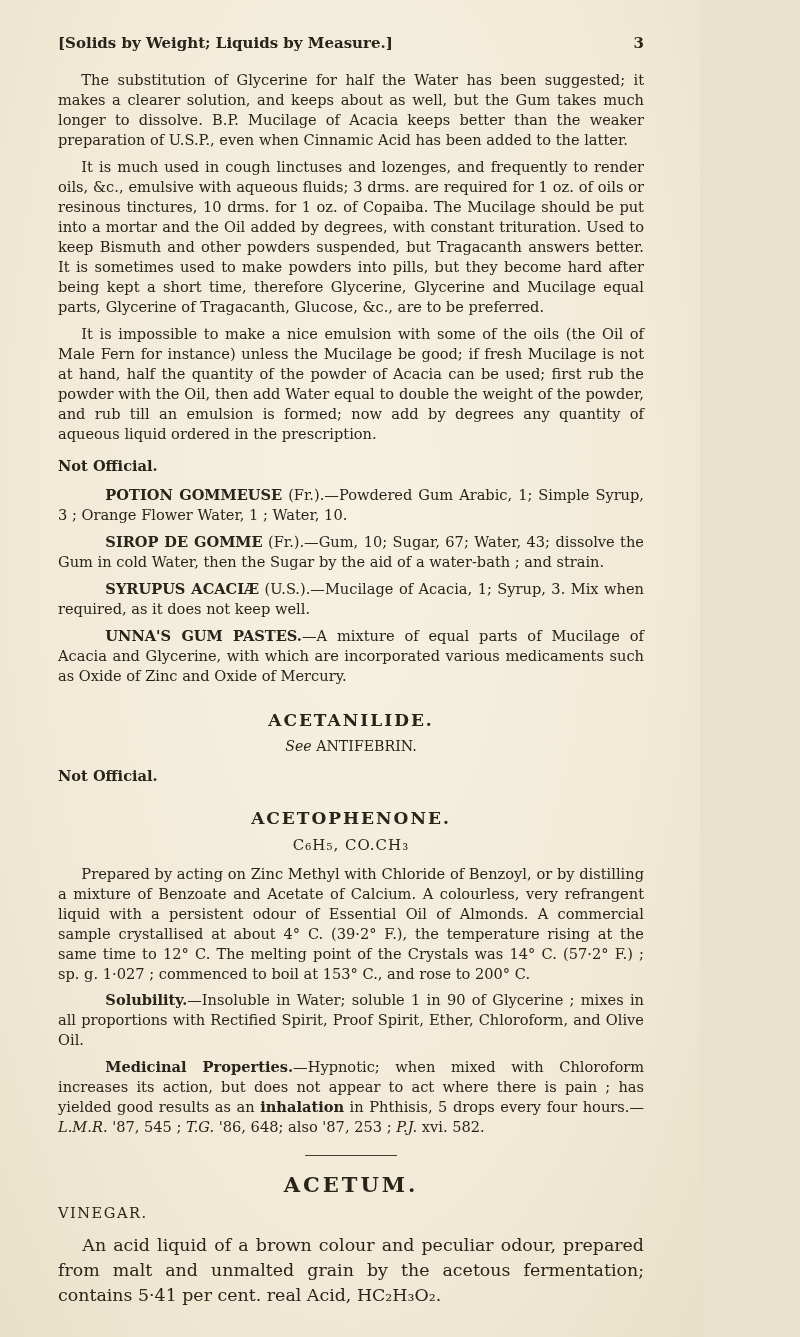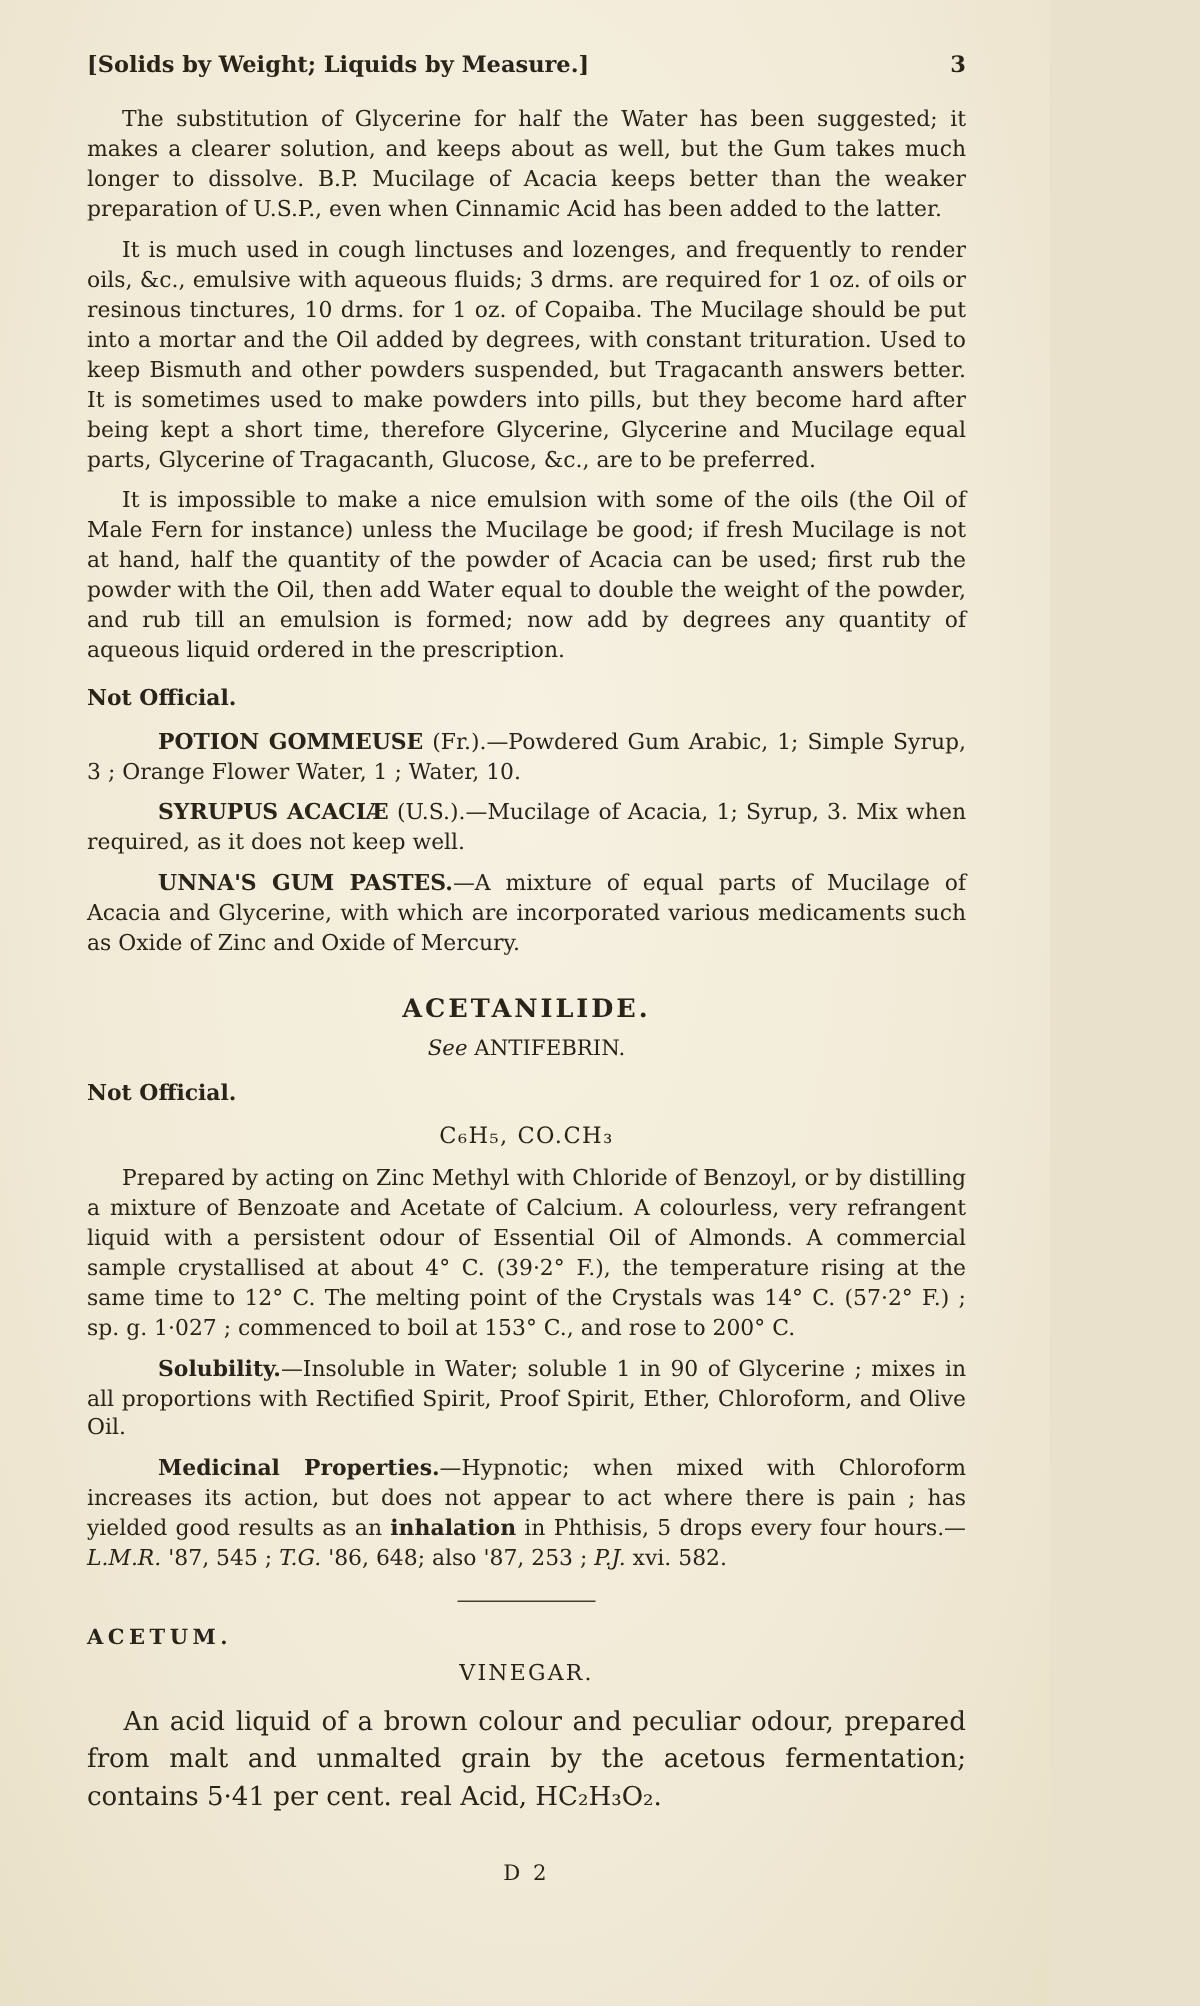--- a/index.html
+++ b/index.html
@@ -42,25 +42,25 @@
   .formula {
     text-align:center; font-size:15px; letter-spacing:1px;
     margin:6px 0 10px;
   }
   .ref { font-style:italic; }
   .divider {
     width:92px; height:0; border-top:1.5px solid #453e30;
     margin:18px auto 16px;
   }
   .acetum-title {
-    font-weight:bold; font-size:14px;
+    text-align:center; font-weight:bold; font-size:21px;
     letter-spacing:3px; margin:4px 0 7px;
   }
   .vinegar-subtitle {
-    text-align:center; font-size:14.6px; letter-spacing:1.5px;
+    text-align:left; font-size:14.6px; letter-spacing:1.5px;
     margin-bottom:12px;
   }
   p.acetum-intro {
     font-size:17.4px; line-height:1.42; text-align:justify;
     text-indent:1.4em; margin-bottom:6px;
   }
   .signature {
     text-align:center; font-size:14.2px; margin-top:30px;
     letter-spacing:2px;
   }
@@ -76,31 +76,33 @@
   </div>
 
   <p class="body indent">The substitution of Glycerine for half the Water has been suggested; it makes a clearer solution, and keeps about as well, but the Gum takes much longer to dissolve. B.P. Mucilage of Acacia keeps better than the weaker preparation of U.S.P., even when Cinnamic Acid has been added to the latter.</p>
   <p class="body indent">It is much used in cough linctuses and lozenges, and frequently to render oils, &amp;c., emulsive with aqueous fluids; 3 drms. are required for 1 oz. of oils or resinous tinctures, 10 drms. for 1 oz. of Copaiba. The Mucilage should be put into a mortar and the Oil added by degrees, with constant trituration. Used to keep Bismuth and other powders suspended, but Tragacanth answers better. It is sometimes used to make powders into pills, but they become hard after being kept a short time, therefore Glycerine, Glycerine and Mucilage equal parts, Glycerine of Tragacanth, Glucose, &amp;c., are to be preferred.</p>
   <p class="body indent">It is impossible to make a nice emulsion with some of the oils (the Oil of Male Fern for instance) unless the Mucilage be good; if fresh Mucilage is not at hand, half the quantity of the powder of Acacia can be used; first rub the powder with the Oil, then add Water equal to double the weight of the powder, and rub till an emulsion is formed; now add by degrees any quantity of aqueous liquid ordered in the prescription.</p>
 
   <div class="not-official">Not Official.</div>
 
   <p class="body indent"><b class="lead">POTION GOMMEUSE</b><span> (Fr.).—Powdered Gum Arabic, 1; Simple Syrup, 3 ; Orange Flower Water, 1 ; Water, 10.</span></p>
 
+  <p class="body indent"><b class="lead">SIROP DE GOMME</b><span> (Fr.).—Gum, 10; Sugar, 67; Water, 43; dissolve the Gum in cold Water, then the Sugar by the aid of a water-bath ; and strain.</span></p>
 
   <p class="body indent"><b class="lead">SYRUPUS ACACIÆ</b><span> (U.S.).—Mucilage of Acacia, 1; Syrup, 3. Mix when required, as it does not keep well.</span></p>
 
   <p class="body indent"><b class="lead">UNNA'S GUM PASTES.</b><span>—A mixture of equal parts of Mucilage of Acacia and Glycerine, with which are incorporated various medicaments such as Oxide of Zinc and Oxide of Mercury.</span></p>
 
   <div class="section-title">ACETANILIDE.</div>
 
   <div class="see-line"><i>See </i><span>ANTIFEBRIN.</span></div>
 
   <div class="not-official">Not Official.</div>
 
+  <div class="section-title">ACETOPHENONE.</div>
 
 
   <div class="formula">C₆H₅, CO.CH₃</div>
 
   <p class="body indent">Prepared by acting on Zinc Methyl with Chloride of Benzoyl, or by distilling a mixture of Benzoate and Acetate of Calcium. A colourless, very refrangent liquid with a persistent odour of Essential Oil of Almonds. A commercial sample crystallised at about 4° C. (39·2° F.), the temperature rising at the same time to 12° C. The melting point of the Crystals was 14° C. (57·2° F.) ; sp. g. 1·027 ; commenced to boil at 153° C., and rose to 200° C.</p>
 
   <p class="body indent"><b class="lead">Solubility.</b><span>—Insoluble in Water; soluble 1 in 90 of Glycerine ; mixes in all proportions with Rectified Spirit, Proof Spirit, Ether, Chloroform, and Olive Oil.</span></p>
 
   <p class="body indent"><b class="lead">Medicinal Properties.</b><span>—Hypnotic; when mixed with Chloroform increases its action, but does not appear to act where there is pain ; has yielded good results as an </span><b>inhalation</b><span> in Phthisis, 5 drops every four hours.—</span><span class="ref">L.M.R.</span><span> '87, 545 ; </span><span class="ref">T.G.</span><span> '86, 648; also '87, 253 ; </span><span class="ref">P.J.</span><span> xvi. 582.</span></p>
 

